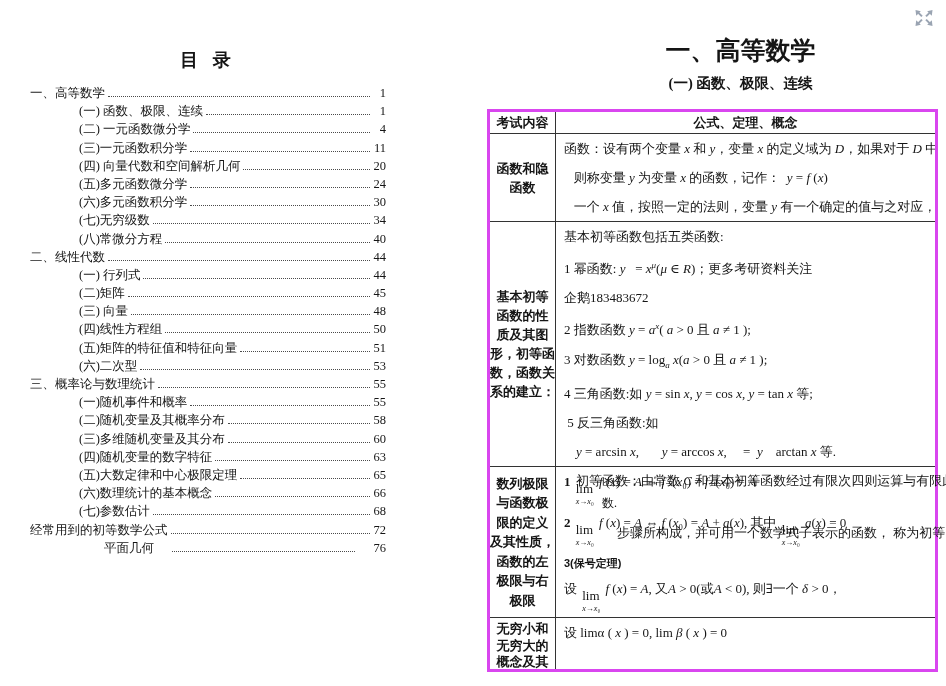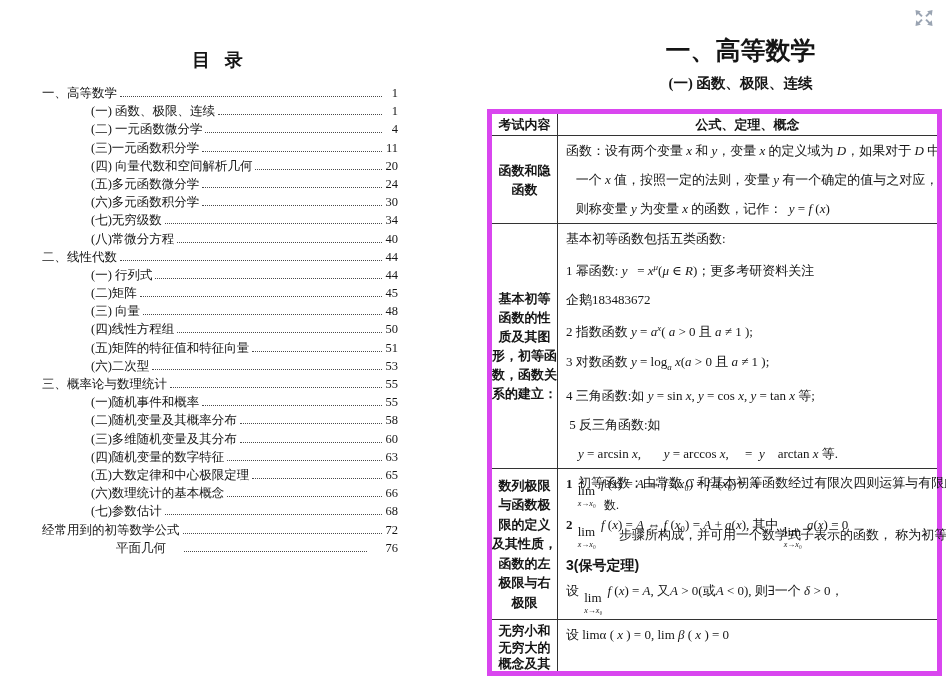--- a/index.html
+++ b/index.html
@@ -3,36 +3,36 @@
 <meta charset="utf-8">
 <style>
   html,body{margin:0;padding:0;background:#fff;}
   .canvas{position:relative;width:946px;height:686px;background:#ffffff;overflow:hidden;
           font-family:"Liberation Serif","DejaVu Serif",serif;color:#151515;}
 
   
   .fs-btn{position:absolute;right:10px;top:7px;width:24px;height:22px;cursor:pointer;}
 
   
-  .toc-page{position:absolute;left:42px;top:48px;width:356px;}
+  .toc-page{position:absolute;left:30px;top:48px;width:356px;}
   .toc-title{text-align:center;font-size:18px;font-weight:bold;letter-spacing:5px;margin:0 0 13px 0;}
   .toc-row{display:flex;align-items:baseline;height:18.2px;font-size:12.5px;}
   .toc-row.lvl1{padding-left:49px;}
   .toc-row.lvl2{padding-left:74px;gap:15px;}
   .toc-label{white-space:nowrap;}
   .toc-dots{flex:1;border-bottom:1.6px dotted #4a4a4a;margin:0 2px 3px 3px;min-width:8px;}
   .toc-pagenum{text-align:right;min-width:14px;}
 
   
   .content-page{position:absolute;left:487px;top:34px;width:459px;}
   .page-title{font-size:25px;font-weight:bold;text-align:center;margin:0 0 7px 0;padding-left:48px;white-space:nowrap;}
   .page-subtitle{font-size:14.5px;font-weight:bold;text-align:center;margin:0 0 16px 0;padding-left:48px;white-space:nowrap;}
 
   
-  .extable{width:445px;border:5px solid #d946ef;}
+  .extable{width:445px;border:3px solid #d946ef;}
   .thead{display:flex;height:21px;border-bottom:1px solid #333;}
   .hcell{font-weight:bold;font-size:13px;display:flex;align-items:center;justify-content:center;}
   .c1{flex:0 0 66px;width:66px;border-right:1px solid #333;box-sizing:border-box;}
   .c2{flex:1;min-width:0;position:relative;}
   .trow{display:flex;border-bottom:1px solid #333;}
   .trow:last-child{border-bottom:none;}
   .r0{height:87px;} .r1{height:244px;} .r2{height:150px;} .r3{height:51px;}
 
   .topic{display:flex;flex-direction:column;justify-content:center;align-items:center;
          text-align:center;font-weight:bold;font-size:13px;line-height:19px;overflow:hidden;}
@@ -44,21 +44,21 @@
   .line{line-height:17px;margin-bottom:12px;white-space:pre;}
   .r1 .line{margin-bottom:12px;}
   .r2 .line{margin-bottom:8px;}
   .r3 .line{margin-bottom:8px;}
   sup,sub{font-size:9px;}
   i{font-family:"Liberation Serif","DejaVu Serif",serif;}
   .lim{display:inline-flex;flex-direction:column;align-items:flex-start;line-height:1;vertical-align:-7px;margin:0 2px;}
   .lim .lt{font-size:13px;}
   .lim .ls{font-size:8px;margin-top:3px;}
   .numb::first-letter{font-weight:bold;}
-  .bold{font-weight:bold;font-family:"Liberation Sans","DejaVu Sans",sans-serif;font-size:14px;}
+  .bold{font-weight:bold;font-family:"Liberation Sans","DejaVu Sans",sans-serif;font-size:11px;}
   .neg{margin-left:-14px;}
   .tight{margin-bottom:4px;margin-left:12px;}
   .frag{margin:-6px 0 -4px 38px;font-size:12px;}
   .frag2{margin-left:53px;margin-bottom:0;}
 </style>
 </head>
 <body>
 
 <div class="canvas">
 
@@ -249,22 +249,22 @@
         <div class="hcell c2">公式、定理、概念</div>
       </div>
       <div>
           <div class="trow r0">
             <div class="c1 topic">
               <div>函数和隐</div>
               <div>函数</div>
             </div>
             <div class="c2 content">
               <div class="line">函数：设有两个变量 <i>x</i> 和 <i>y</i>，变量 <i>x</i> 的定义域为 <i>D</i>，如果对于 <i>D</i> 中的每</div>
+              <div class="line">   则称变量 <i>y</i> 为变量 <i>x</i> 的函数，记作：  <i>y</i> = <i>f</i> (<i>x</i>)</div>
               <div class="line">   一个 <i>x</i> 值，按照一定的法则，变量 <i>y</i> 有一个确定的值与之对应，</div>
-              <div class="line">   则称变量 <i>y</i> 为变量 <i>x</i> 的函数，记作：  <i>y</i> = <i>f</i> (<i>x</i>)</div>
             </div>
           </div>
           <div class="trow r1">
             <div class="c1 topic">
               <div>基本初等</div>
               <div>函数的性</div>
               <div>质及其图</div>
               <div>形，初等函</div>
               <div>数，函数关</div>
               <div>系的建立：</div>

